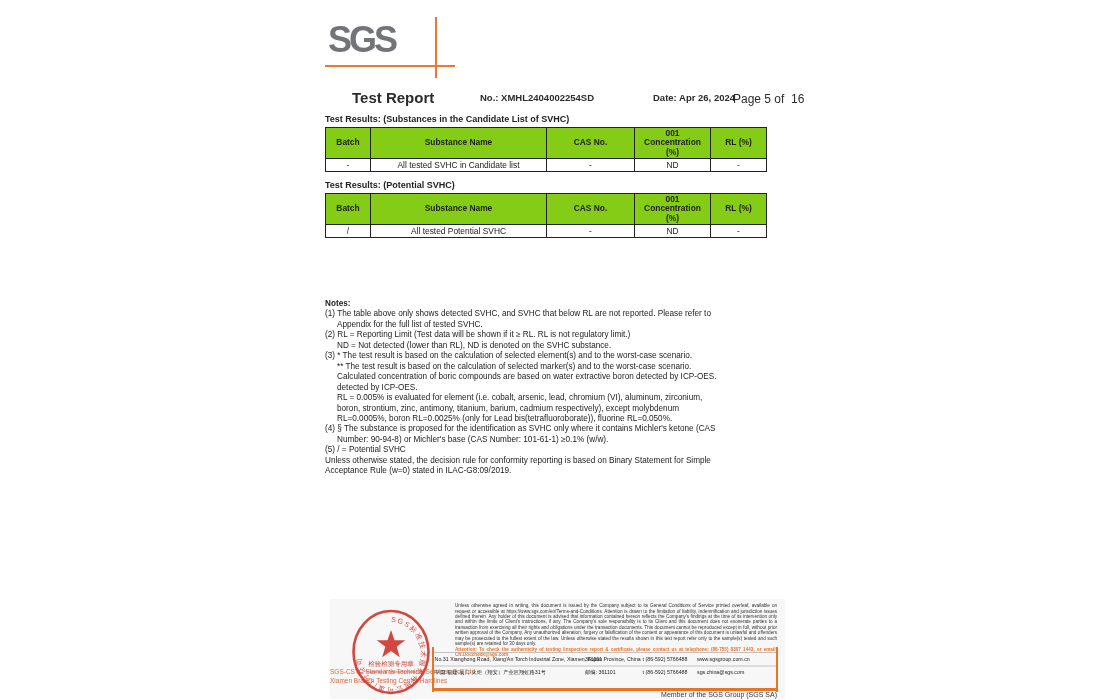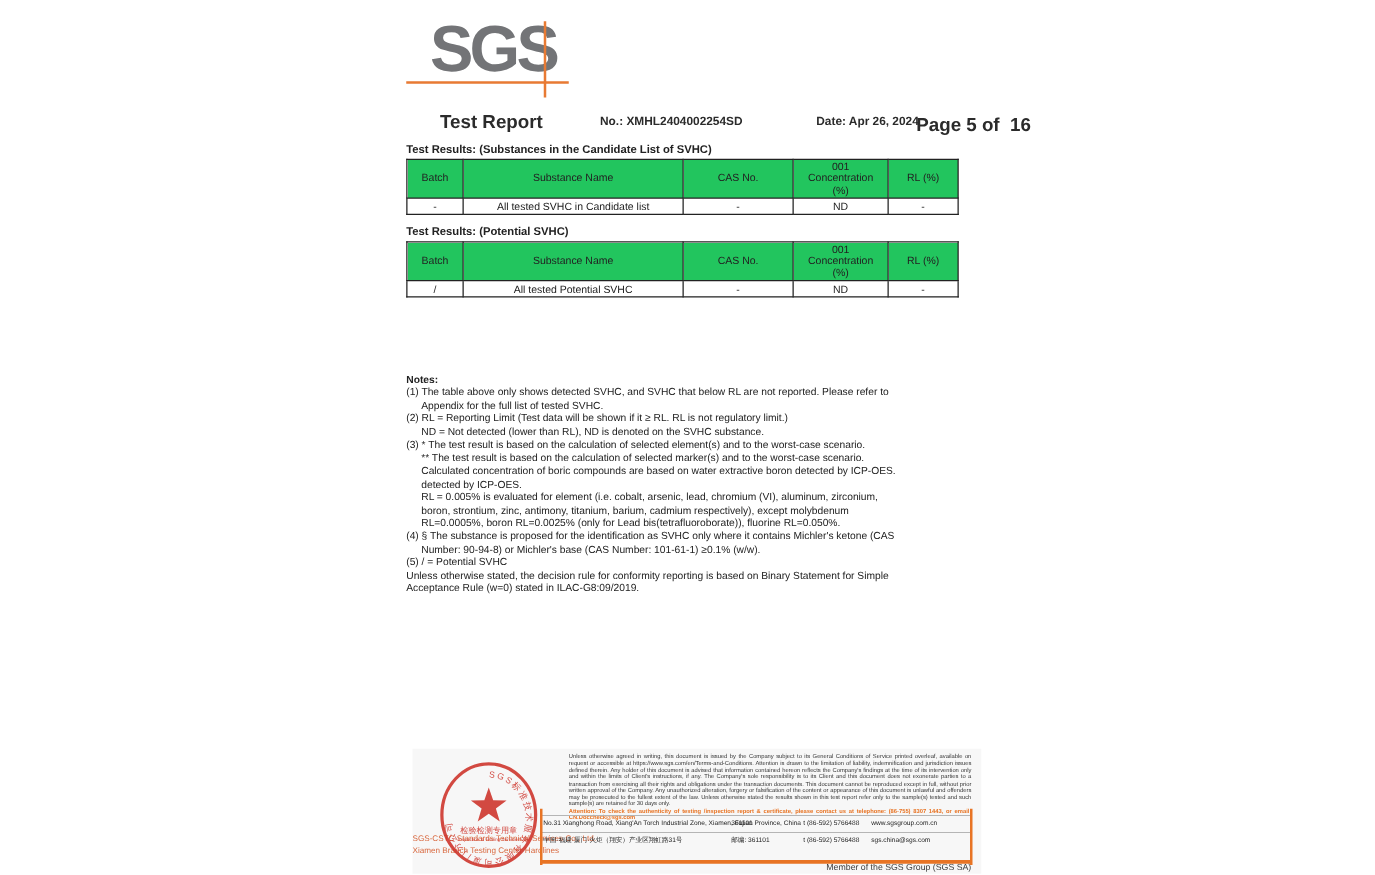--- a/index.html
+++ b/index.html
@@ -1,39 +1,39 @@
 <!DOCTYPE html>
 <html><head>
 <meta charset="utf-8">
 <style>
   html,body{margin:0;padding:0;background:#ffffff;}
   .page{position:relative;width:1100px;height:700px;background:#ffffff;overflow:hidden;
         font-family:"Liberation Sans",sans-serif;color:#222;}
 
   
-  .logo-text{position:absolute;left:328px;top:12px;font-size:52px;font-weight:bold;
-             color:#737477;letter-spacing:-3px;line-height:56px;margin-left:16px;}
+  .logo-text{position:absolute;left:328px;top:12px;font-size:36px;font-weight:bold;
+             color:#737477;letter-spacing:-3px;line-height:56px;}
   .logo-hline{position:absolute;left:325px;top:65px;width:130px;height:2px;background:#e87a33;}
   .logo-vline{position:absolute;left:435px;top:17px;width:2px;height:61px;background:#e87a33;}
 
   
   .doc-title{position:absolute;left:352px;top:89px;font-size:15px;font-weight:bold;color:#2b2b2b;}
   .doc-no{position:absolute;left:468px;top:92px;font-size:9.5px;font-weight:bold;color:#2b2b2b;margin-left:12px;}
   .doc-date{position:absolute;left:616px;top:92px;font-size:9.5px;font-weight:bold;color:#2b2b2b;padding-left:37px;}
-  .doc-page{position:absolute;left:733px;top:92px;font-size:15px;font-weight:bold;color:#2b2b2b;white-space:pre;}
+  .doc-page{position:absolute;left:733px;top:92px;font-size:12px;font-weight:normal;color:#2b2b2b;white-space:pre;}
 
   
   .tbl-caption{position:absolute;left:325px;font-size:9px;font-weight:bold;color:#222;}
   .cap1{top:114px;} .cap2{top:180px;}
   table.tbl{position:absolute;left:325px;width:441px;border-collapse:collapse;
             border:1.6px solid #111;table-layout:fixed;}
   .tbl1{top:127px;} .tbl2{top:193px;}
   table.tbl th,table.tbl td{border:1px solid #222;text-align:center;vertical-align:middle;
             font-size:8.4px;padding:0 2px;overflow:hidden;}
-  table.tbl th{background:#22c55e;font-weight:normal;height:30px;white-space:pre-line;line-height:9.6px;}
+  table.tbl th{background:#84cc16;font-weight:bold;height:30px;white-space:pre-line;line-height:9.6px;}
   table.tbl td{height:12px;line-height:12px;}
 
   
   .notes{position:absolute;left:325px;top:258px;width:462px;font-size:8.2px;
          line-height:10.45px;color:#222;}
   .notes-title{font-weight:bold;margin-top:41px;}
   .notes .ind{margin-left:12px;}
 
   
   .footer-bg{position:absolute;left:330px;top:599px;width:455px;height:100px;background:#f7f7f7;}

